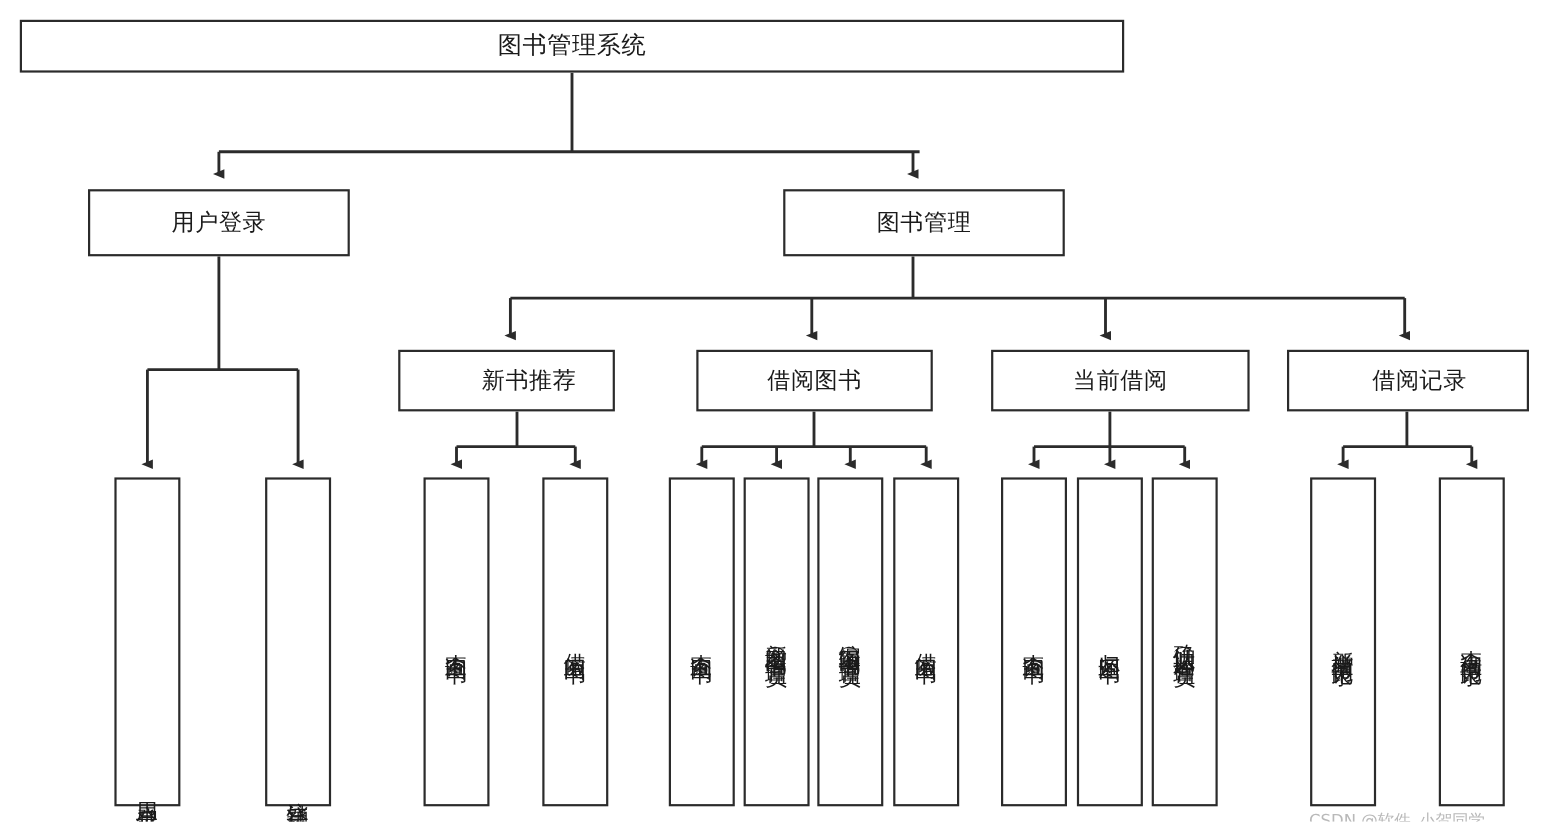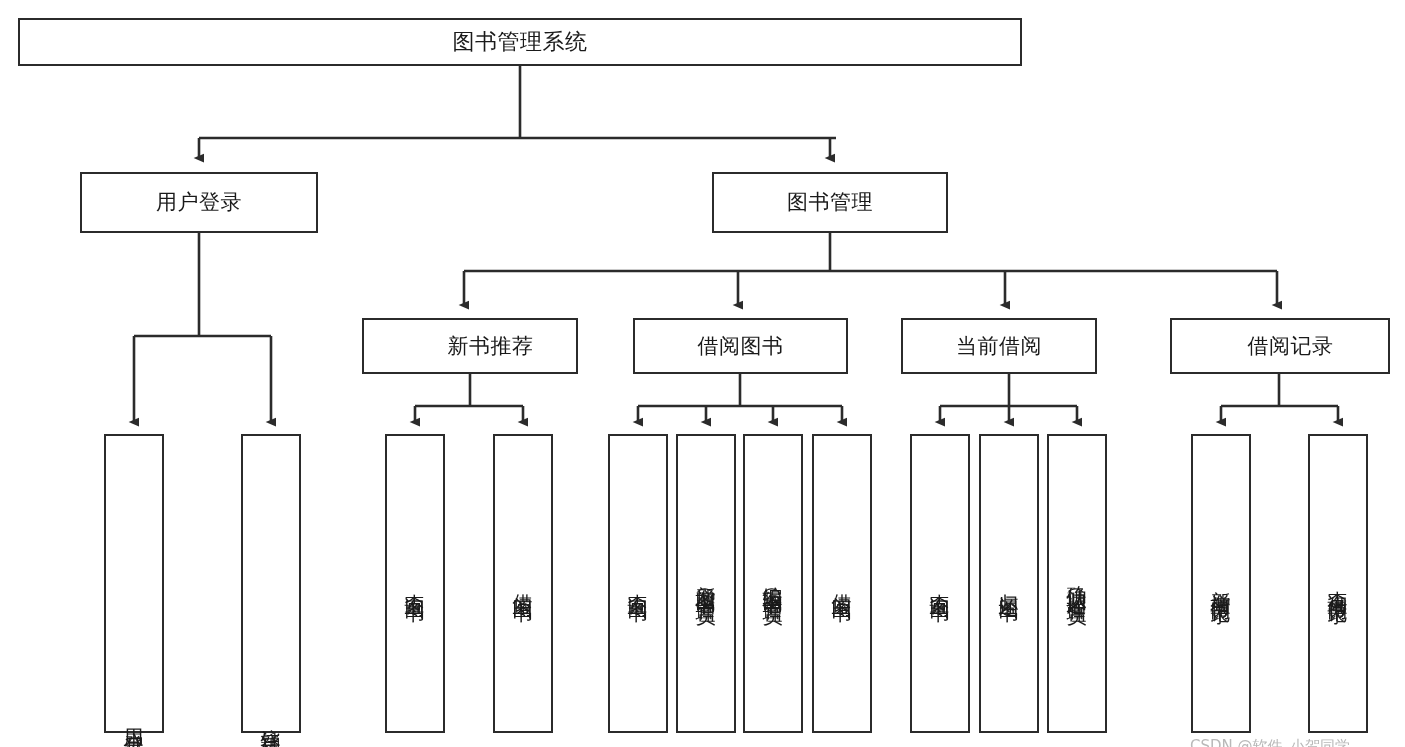--- a/index.html
+++ b/index.html
@@ -132,31 +132,31 @@
     </g>
   </svg>
 
   <div class="node horiz root" style="left:18px; top:18px; width:1004px; height:48px;">
     <span class="label">图书管理系统</span>
   </div>
 
   <div class="node horiz" style="left:80px; top:172px; width:238px; height:61px;">
     <span class="label">用户登录</span>
   </div>
-  <div class="node horiz" style="left:712px; top:172px; width:236px; height:61px;">
+  <div class="node horiz" style="left:712px; top:172px; width:256px; height:61px;">
     <span class="label">图书管理</span>
   </div>
 
-  <div class="node horiz" style="left:362px; top:318px; width:216px; height:56px;padding-left:41px;">
+  <div class="node horiz" style="left:362px; top:318px; width:197px; height:56px;padding-left:41px;">
     <span class="label">新书推荐</span>
   </div>
   <div class="node horiz" style="left:633px; top:318px; width:215px; height:56px;">
     <span class="label">借阅图书</span>
   </div>
-  <div class="node horiz" style="left:901px; top:318px; width:196px; height:56px;">
+  <div class="node horiz" style="left:901px; top:318px; width:235px; height:56px;">
     <span class="label">当前借阅</span>
   </div>
   <div class="node horiz" style="left:1170px; top:318px; width:220px; height:56px;padding-left:21px;">
     <span class="label">借阅记录</span>
   </div>
 
   <div class="node vert bottom-aligned" style="left:104px; top:434px; width:60px; height:299px;">
     <span class="label">用户登录</span>
   </div>
   <div class="node vert bottom-aligned" style="left:241px; top:434px; width:60px; height:299px;">

